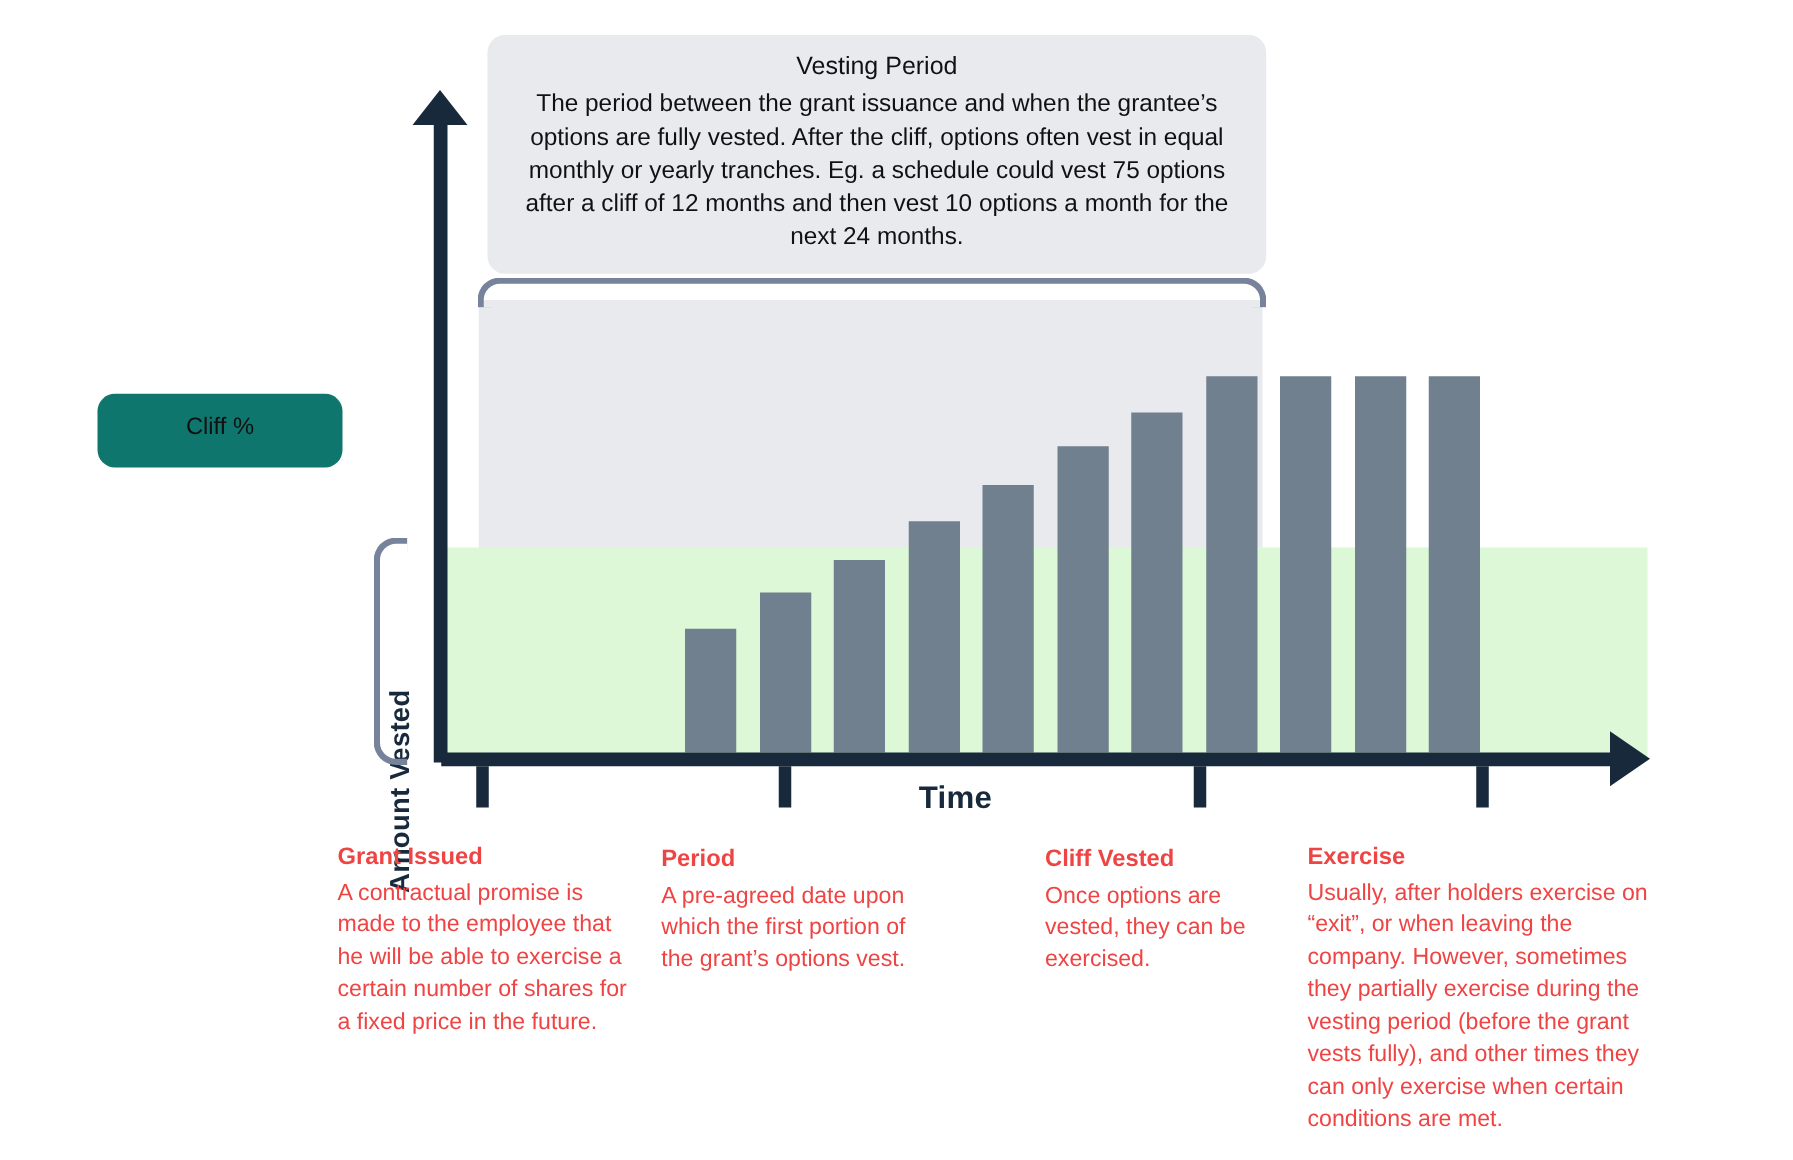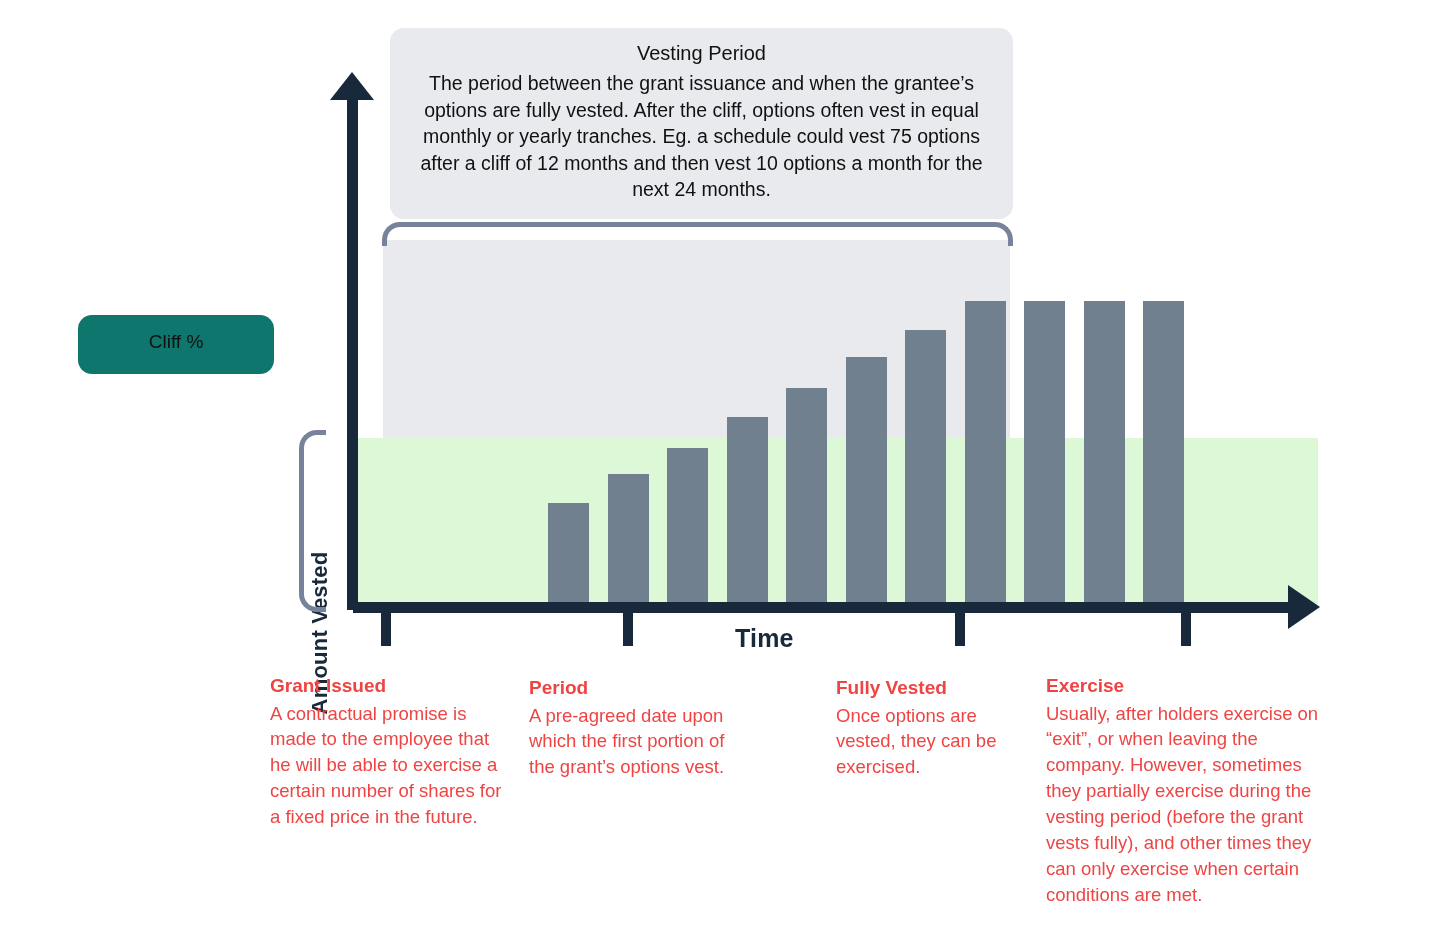--- a/index.html
+++ b/index.html
@@ -251,21 +251,21 @@
     <span class="m-title">Grant Issued</span>
     <span class="m-body">A contractual promise is made to the employee that he will be able to exercise a certain number of shares for a fixed price in the future.</span>
   </div>
 
   <div class="milestone" style="left:529px; top:675px; width:198px;">
     <span class="m-title">Period</span>
     <span class="m-body">A pre-agreed date upon which the first portion of the grant’s options vest.</span>
   </div>
 
   <div class="milestone" style="left:836px; top:675px; width:186px;">
-    <span class="m-title">Fully Vested</span>
+    <span class="m-title">Cliff Vested</span>
     <span class="m-body">Once options are vested, they can be exercised.</span>
   </div>
 
   <div class="milestone" style="left:1046px; top:673px; width:288px;">
     <span class="m-title">Exercise</span>
     <span class="m-body">Usually, after holders exercise on “exit”, or when leaving the company. However, sometimes they partially exercise during the vesting period (before the grant vests fully), and other times they can only exercise when certain conditions are met.</span>
   </div>
 
 </div>
 

